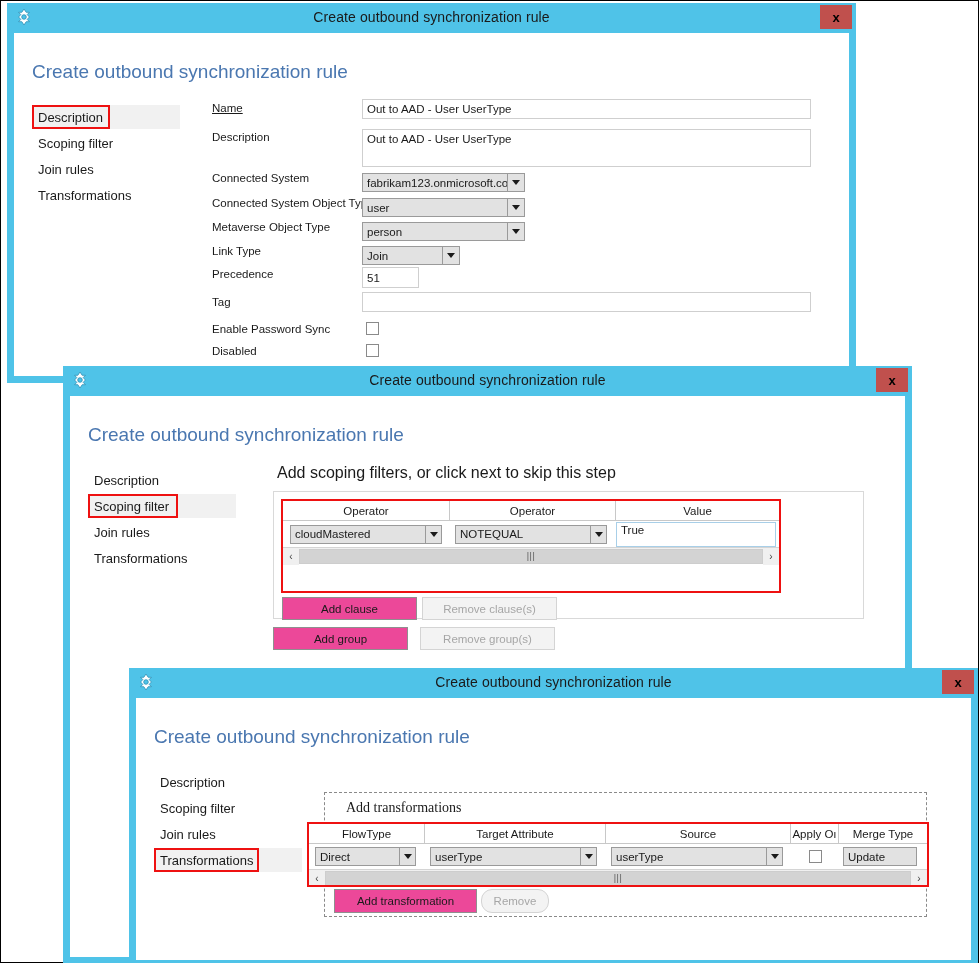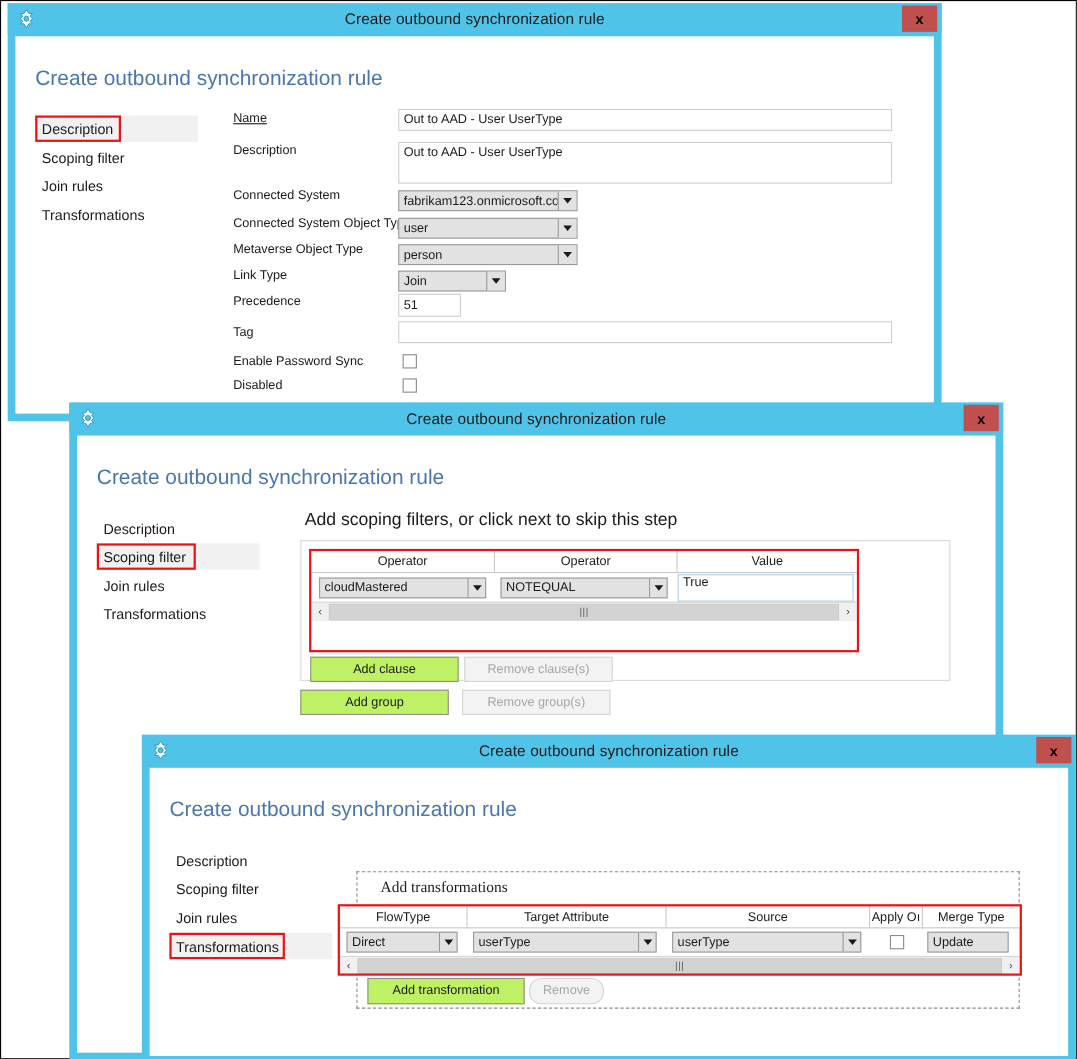--- a/index.html
+++ b/index.html
@@ -288,21 +288,21 @@
     display: flex; align-items: center; justify-content: center;
     font-size: 9px; color: #5a5a5a;
     letter-spacing: 0.5px;
     font-family: "Liberation Sans", sans-serif;
   }
 
   
   .btn {
     position: absolute;
     height: 23px;
-    background: #bef264;
+    background: #ec4899;
     border: 1px solid #8f8f8f;
     font-size: 11.5px;
     color: #1a1a1a;
     display: flex;
     align-items: center;
     justify-content: center;
     font-family: "Liberation Sans", sans-serif;
   }
   .btn.disabled {
     background: #f3f3f3;

